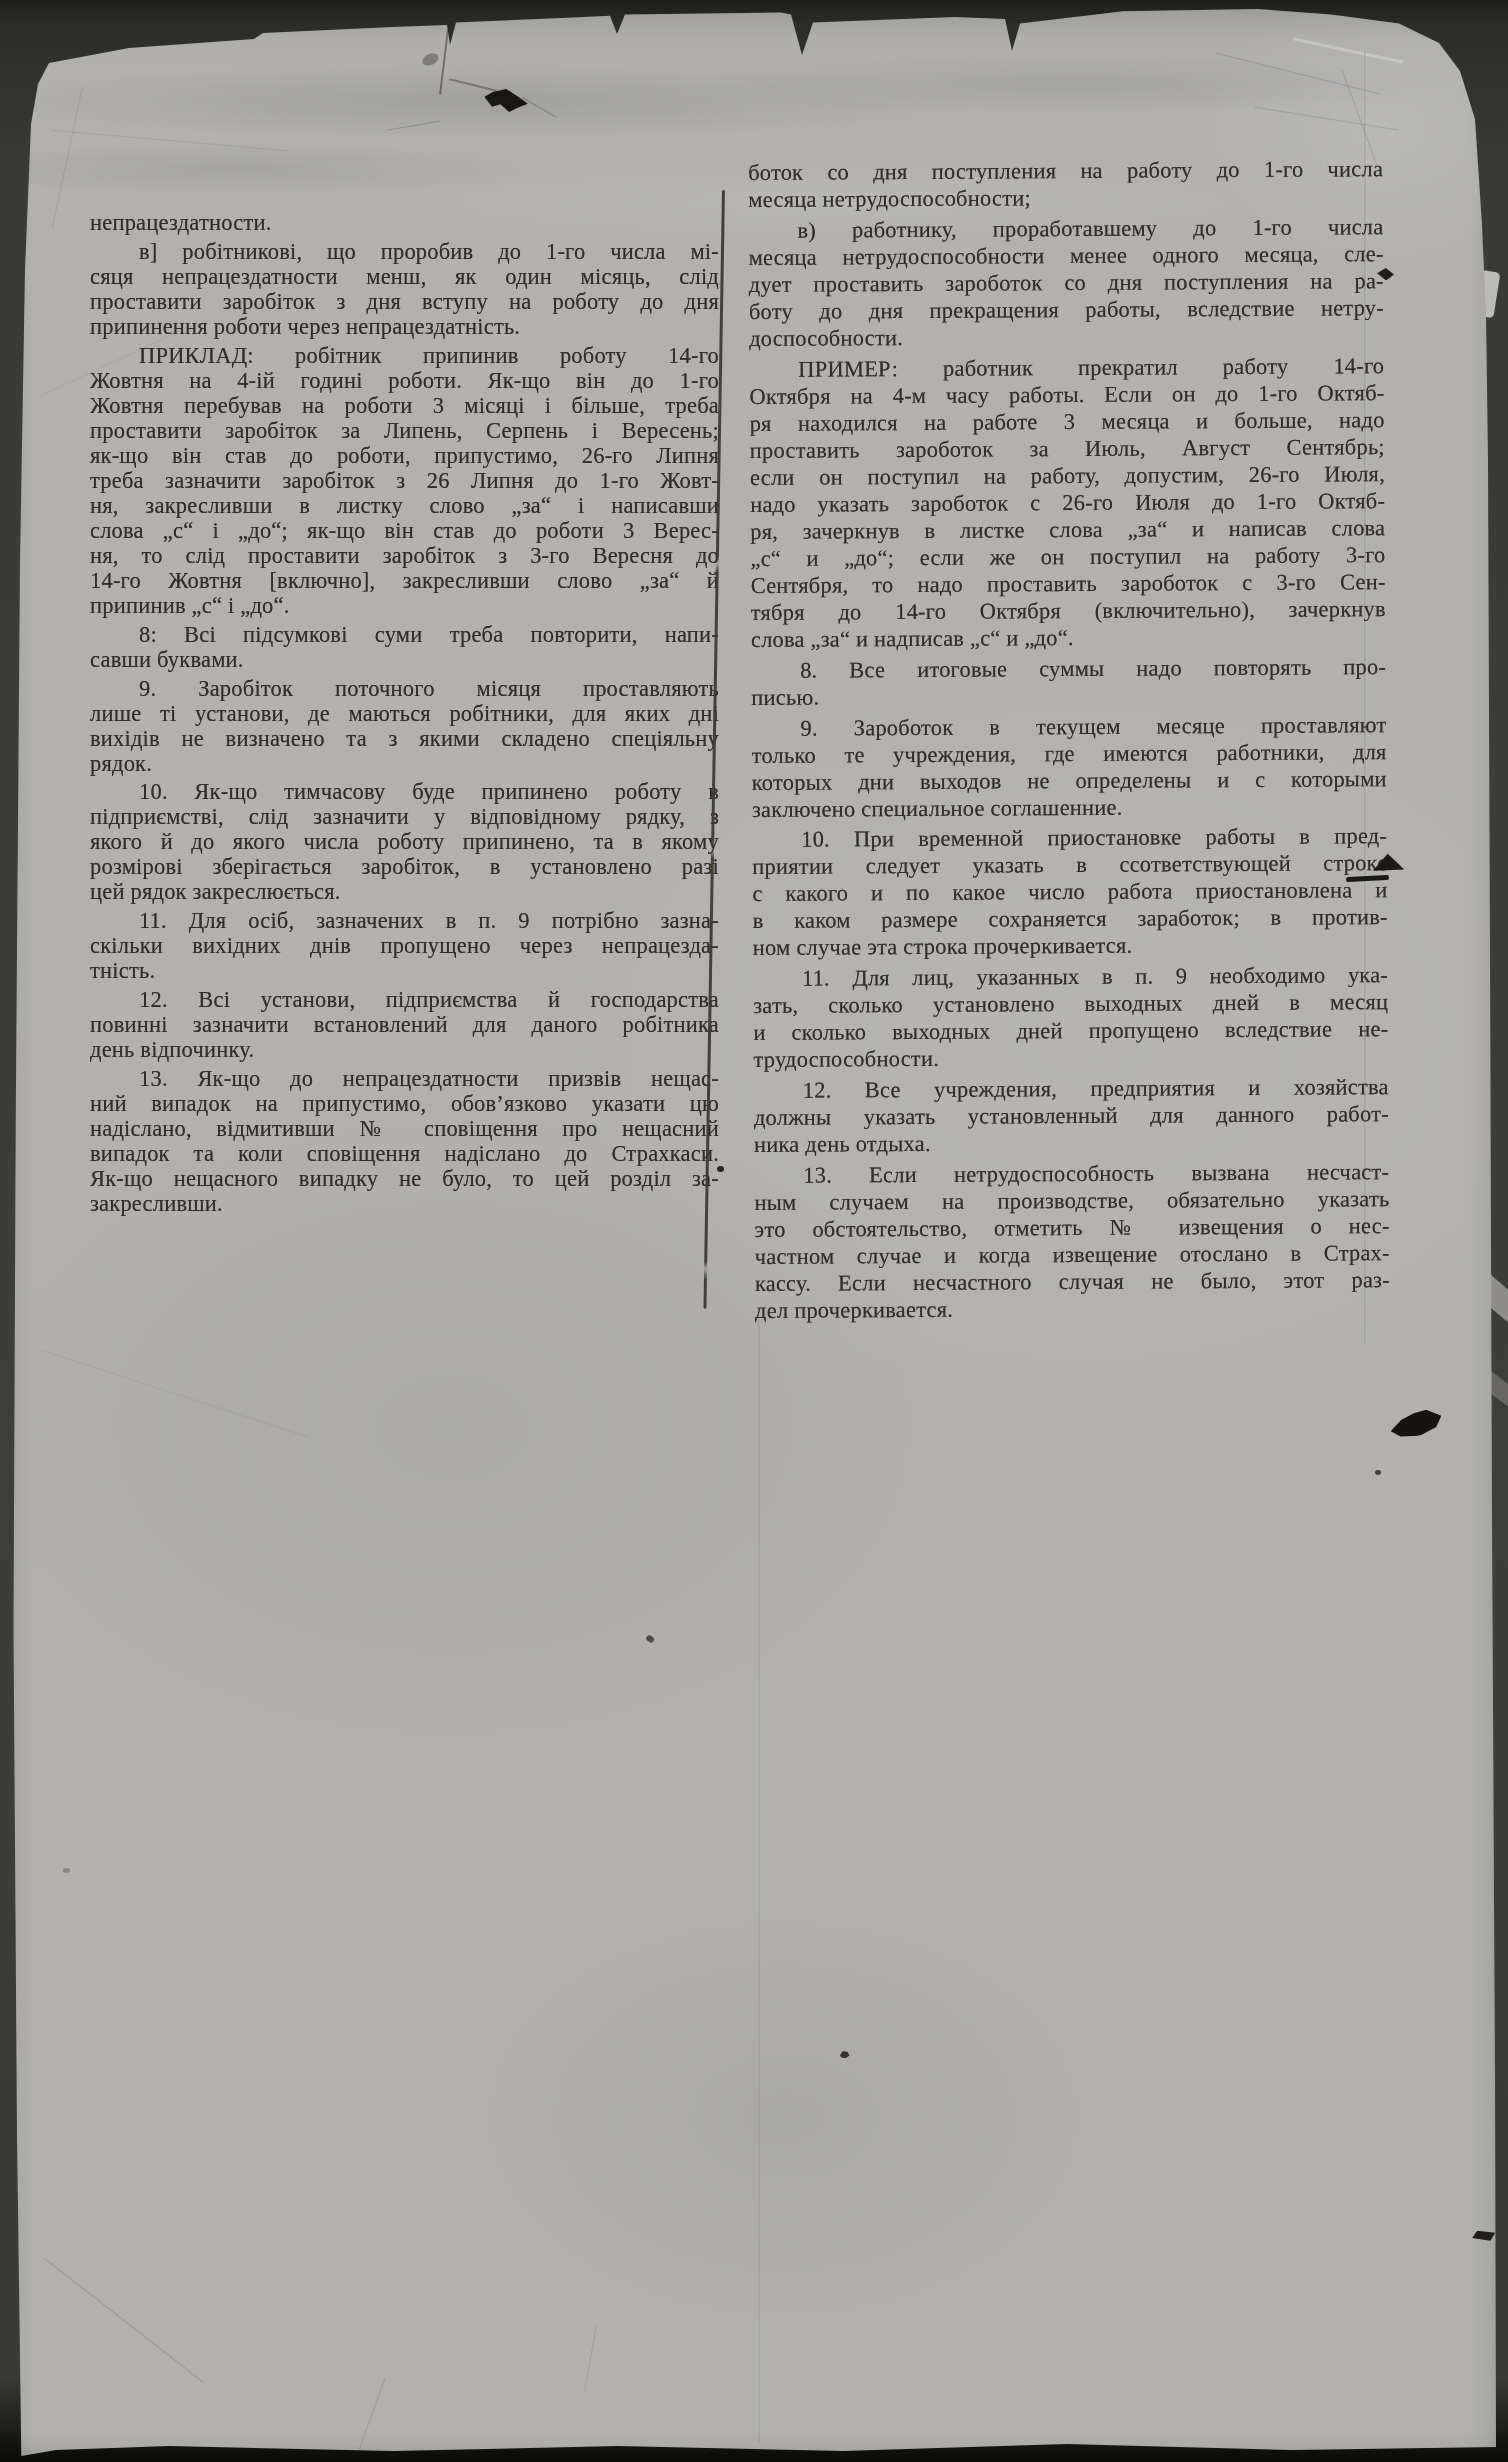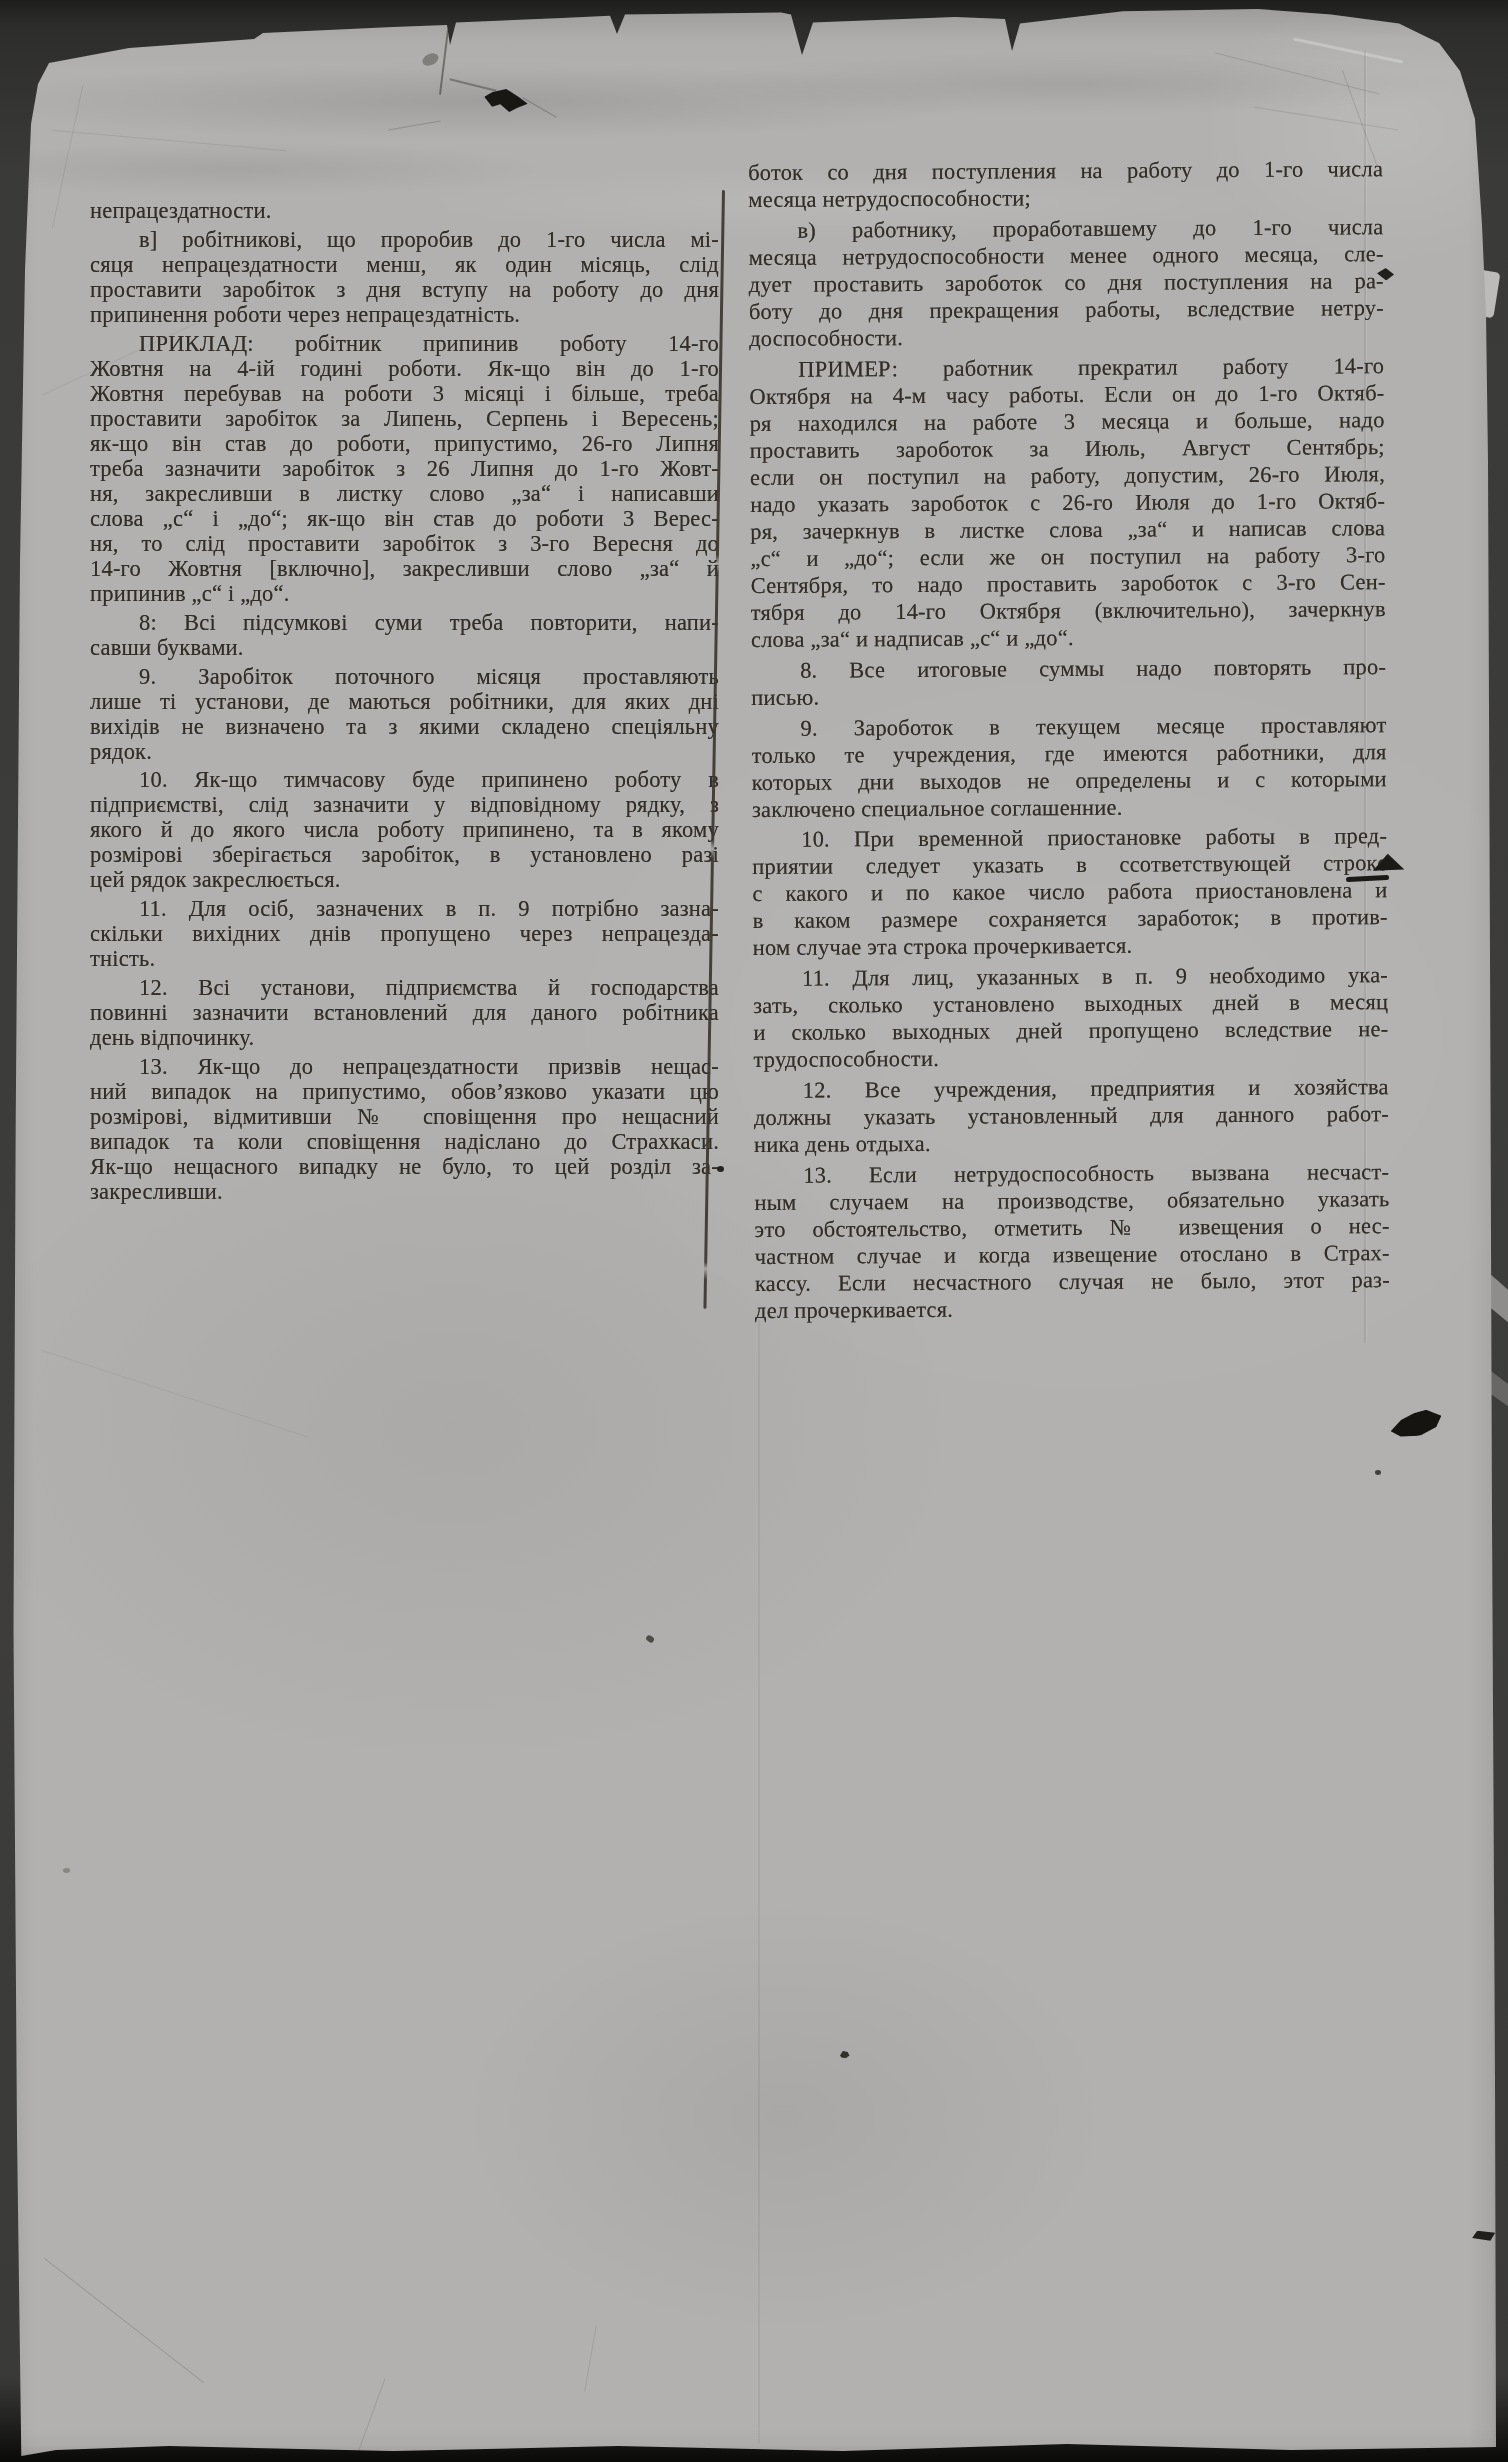--- a/index.html
+++ b/index.html
@@ -36,21 +36,21 @@
       802px 55px, 813px 22.5px, 955px 17px, 1005px 19px, 1012px 51px, 1020px 23.6px, 1123px 11.2px,
       1258px 9px, 1331px 14.6px, 1399px 23.6px, 1439px 43px, 1460px 71px, 1475px 119px, 1482px 225px,
       1486px 315px, 1488px 461px, 1490px 955px, 1492px 1517px, 1495px 2078px, 1496px 2447px,
       1292px 2450px, 1067px 2444px, 843px 2451px, 618px 2446px, 393px 2451px, 169px 2446px,
       56px 2450px, 21.3px 2456px, 17px 2134px, 13.5px 1629px, 15.7px 1123px, 20px 562px, 25px 270px,
       31px 124px, 38px 84px);
   }
   
   .column{position:absolute;color:var(--ink,#322d27);font-size:22.5px;letter-spacing:0.2px;
           text-shadow:0 0 0.6px rgba(50,45,39,.62);}
-  .column-left{left:90px;top:198px;width:629px;line-height:25px;}
+  .column-left{left:90px;top:210px;width:629px;line-height:25px;}
   .column-right{left:748px;top:159px;width:635px;line-height:27px;transform:rotate(-.35deg);transform-origin:left top;}
   .para{margin:0 0 3.9px 0;}
   .line{text-align:justify;text-align-last:justify;}
   .line.last{text-align-last:left;}
   .line.indent{padding-left:49px;}
   
   .divider{
     position:absolute;left:722px;top:190px;width:2.8px;height:1119px;border-radius:1.7px;opacity:.92;
     transform:rotate(.95deg);transform-origin:top left;
     background:linear-gradient(180deg,
@@ -171,21 +171,21 @@
           <div class="line last">тність.</div>
         </div>
         <div class="para">
           <div class="line indent">12. Всі установи, підприємства й господарства</div>
           <div class="line">повинні зазначити встановлений для даного робітника</div>
           <div class="line last">день відпочинку.</div>
         </div>
         <div class="para">
           <div class="line indent">13. Як-що до непрацездатности призвів нещас-</div>
           <div class="line">ний випадок на припустимо, обов’язково указати цю</div>
-          <div class="line">розмірові, відмитивши № сповіщення про нещасний</div>
+          <div class="line">надіслано, відмитивши № сповіщення про нещасний</div>
           <div class="line">випадок та коли сповіщення надіслано до Страхкаси.</div>
           <div class="line">Як-що нещасного випадку не було, то цей розділ за-</div>
           <div class="line last">закресливши.</div>
         </div>
       </div>
     <div class="divider"></div>
     <div class="column column-right">
         <div class="para">
           <div class="line">боток со дня поступления на работу до 1-го числа</div>
           <div class="line last">месяца нетрудоспособности;</div>

